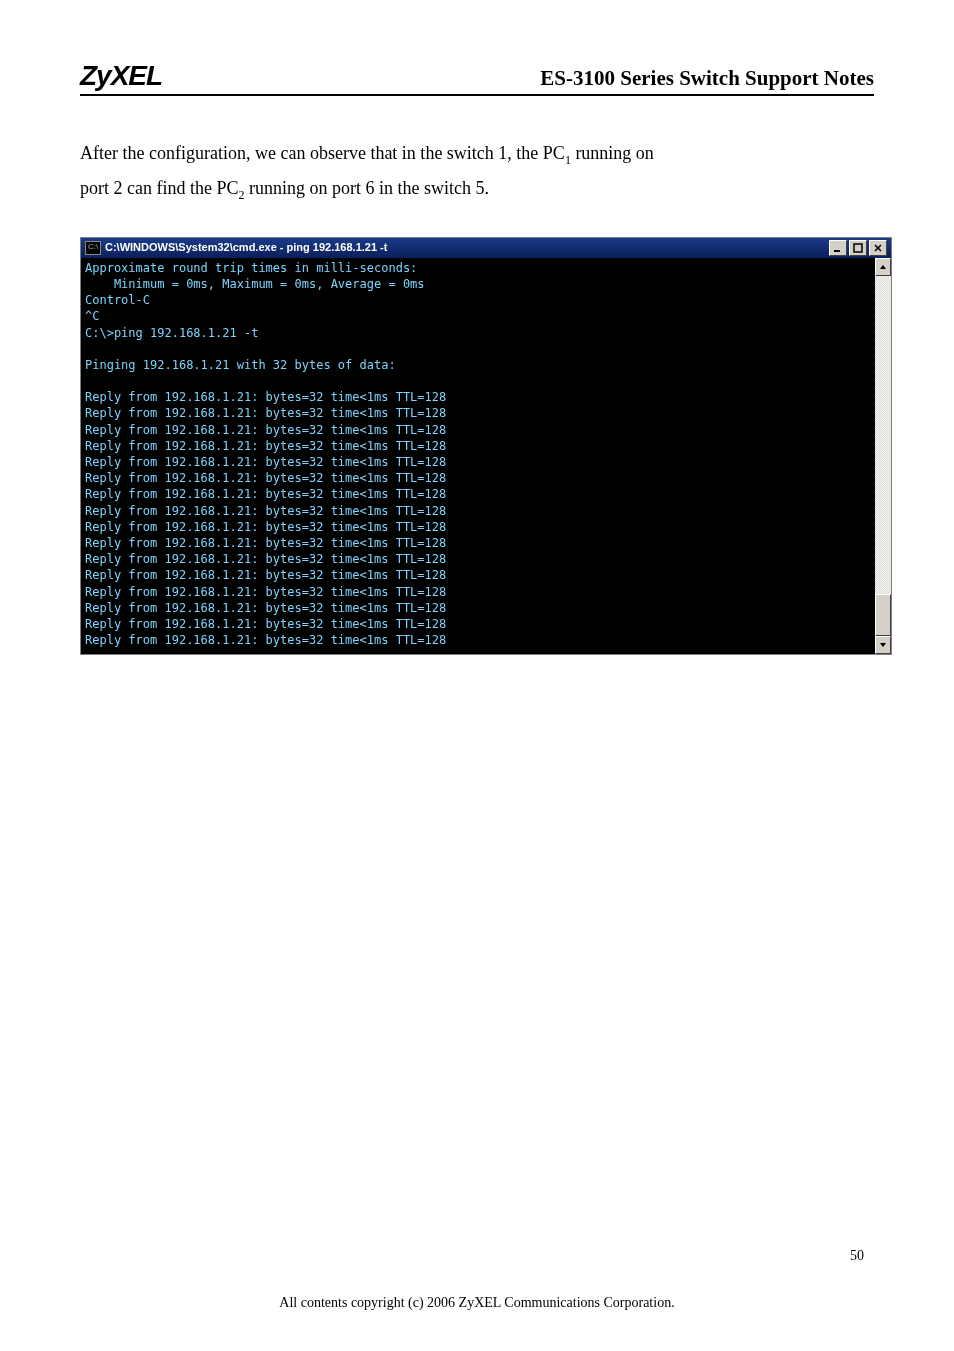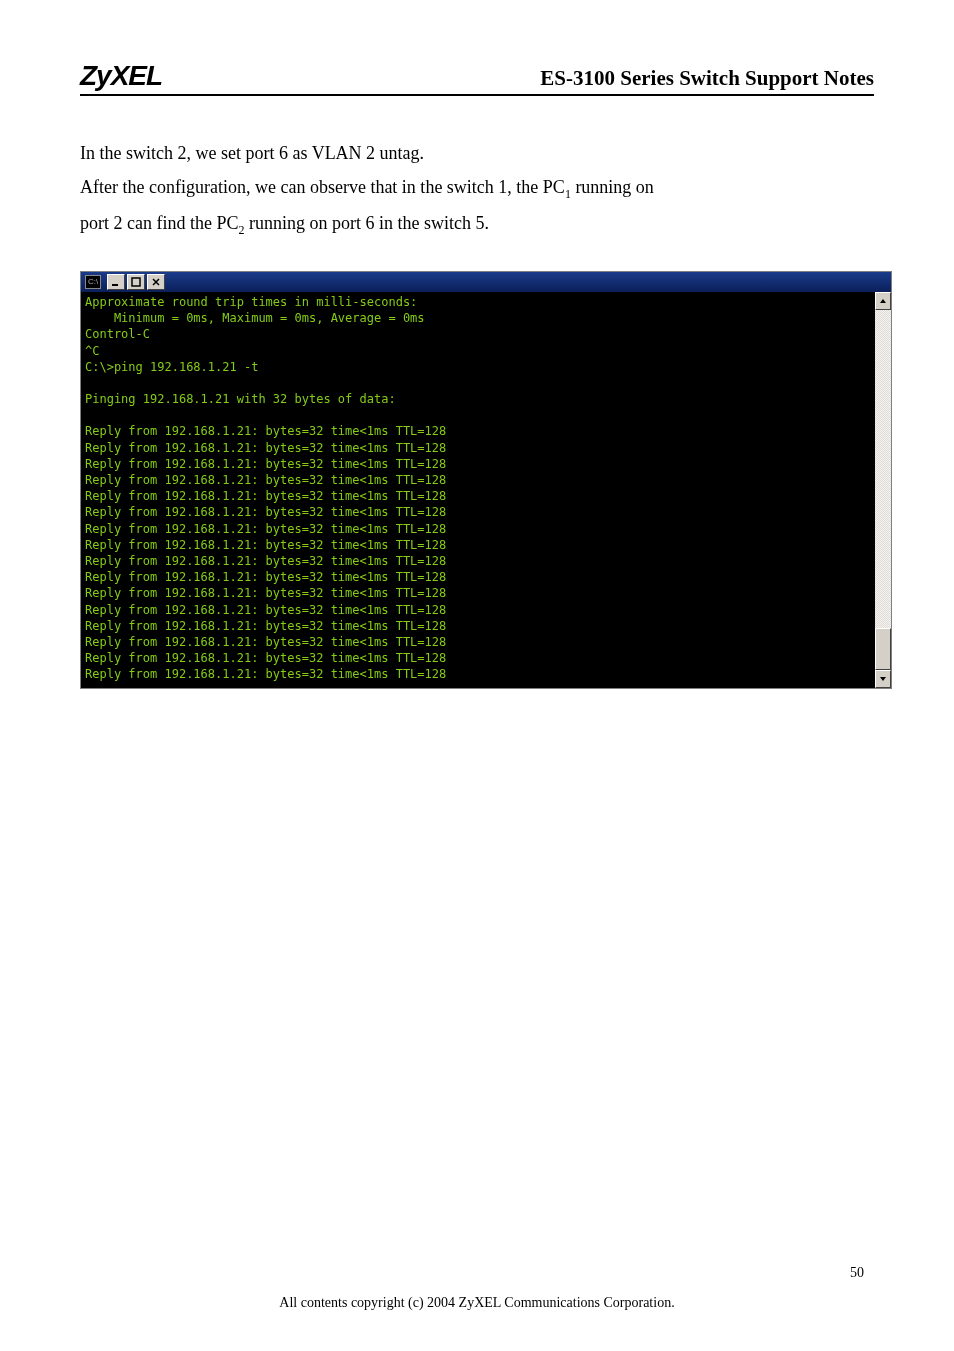--- a/index.html
+++ b/index.html
@@ -96,21 +96,21 @@
     line-height: 1;
   }
   .win-btn.max svg, .win-btn.min svg, .win-btn.close svg {
     width: 10px; height: 10px;
   }
   .console-body {
     display: flex;
   }
   .console-content {
     flex: 1;
-    color: #84cc16;
+    color: #7dd3fc;
     padding: 2px 4px 6px 4px;
     white-space: pre;
   }
   .scrollbar {
     width: 16px;
     background: #d4d0c8;
     display: flex;
     flex-direction: column;
   }
   .sb-btn {
@@ -141,50 +141,50 @@
   .footer {
     position: absolute;
     bottom: 40px;
     left: 0;
     right: 0;
     text-align: center;
     font-size: 14px;
   }
   .page-num {
     position: absolute;
-    bottom: 70px;
+    bottom: 87px;
     right: 90px;
     font-size: 14px;
   }
 </style>
 </head>
 <body>
 
 <div class="page">
 
   <div class="header-row">
     <div class="brand">ZyXEL</div>
     <div class="doc-title">ES-3100 Series Switch Support Notes</div>
   </div>
 
   <div class="body-text">
-    <div>In the switch 2, we set port 6 as VLAN 2 untag.</div>
     <div>
       <span>After the configuration, we can observe that in the switch 1, the PC</span><sub>1</sub><span> running on</span>
     </div>
     <div>
       <span>port 2 can find the PC</span><sub>2</sub><span>  running on port 6 in the switch 5.</span>
     </div>
   </div>
 
   <div class="console">
     <div class="titlebar">
       <div class="titlebar-icon">
           <span>C:\</span>
         </div>
+      <div class="titlebar-text">C:\WINDOWS\System32\cmd.exe - ping 192.168.1.21 -t</div>
       <div class="win-btn min">
         <svg viewBox="0 0 10 10">
             <rect x="1" y="7" width="6" height="2" fill="#000"></rect>
           </svg>
       </div>
       <div class="win-btn max">
         <svg viewBox="0 0 10 10">
             <rect x="1" y="1" width="8" height="8" fill="none" stroke="#000" stroke-width="1.5"></rect>
           </svg>
       </div>
@@ -231,15 +231,15 @@
         <div class="sb-btn">
           <svg width="8" height="8" viewBox="0 0 8 8">
               <path d="M4 6 L1 2 L7 2 Z" fill="#000"></path>
             </svg>
         </div>
       </div>
     </div>
   </div>
 
   <div class="page-num">50</div>
-  <div class="footer">All contents copyright (c) 2004 ZyXEL Communications Corporation.</div>
+  <div class="footer">All contents copyright (c) 2006 ZyXEL Communications Corporation.</div>
 
 </div>
 
 </body></html>

